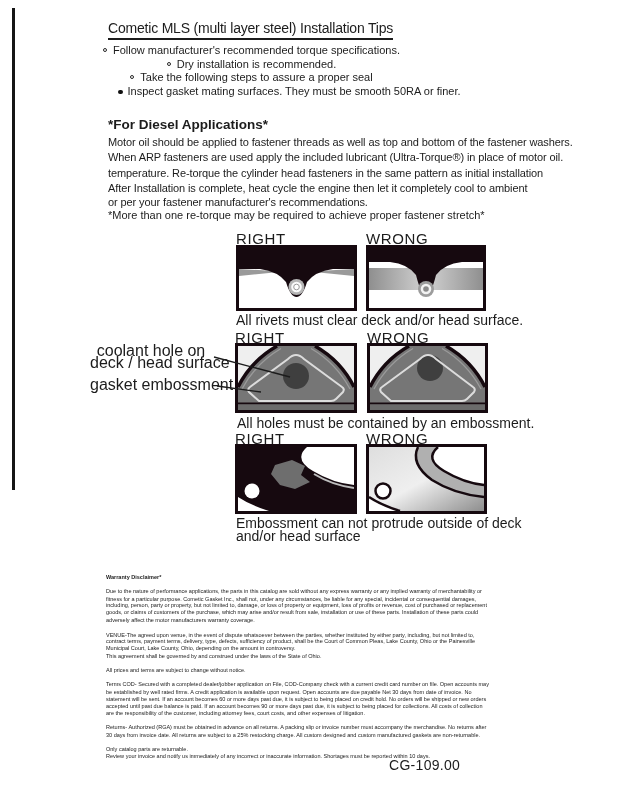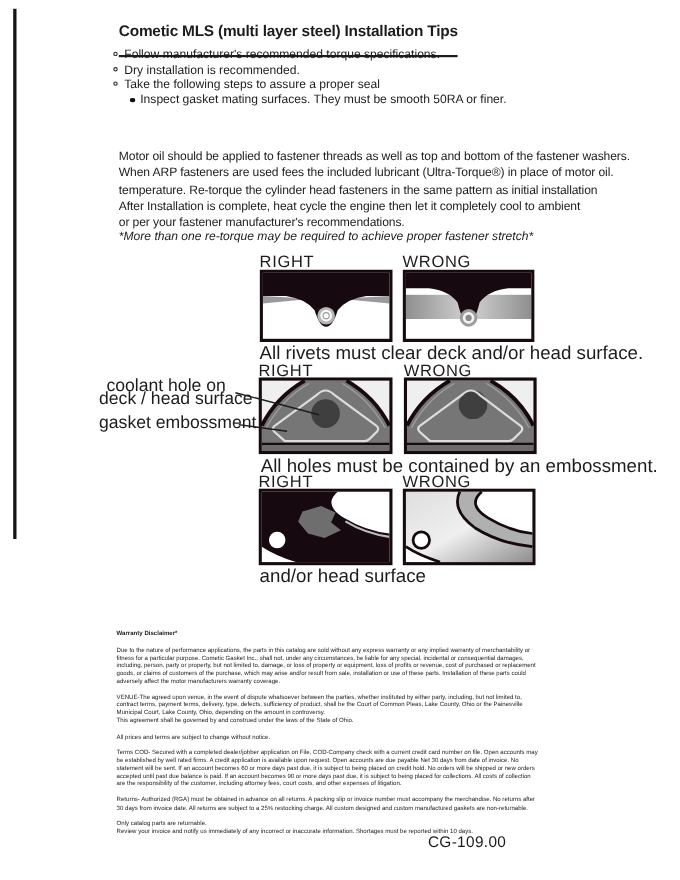--- a/index.html
+++ b/index.html
@@ -12,42 +12,42 @@
   html,body{background:#fff;}
   body{font-family:"Liberation Sans","DejaVu Sans",sans-serif;color:var(--ink);}
   #page{position:relative;width:618px;height:800px;background:var(--page-bg);overflow:hidden;}
 
   .abs{position:absolute;}
 
   
   .scanline{left:12px;top:8px;width:3px;height:482px;background:#151515;}
 
   
-  .title{left:108px;top:20px;font-size:14px;font-weight:bold;letter-spacing:-0.2px;
-         border-bottom:2px solid var(--ink);padding-bottom:14px;white-space:nowrap;}
-
-  
-  .bullets{left:103px;top:44px;}
+  .title{left:108px;top:20px;font-size:14px;font-weight:normal;letter-spacing:-0.2px;
+         border-bottom:2px solid var(--ink);padding-bottom:2px;white-space:nowrap;}
+
+  
+  .bullets{left:103px;top:44px;text-align:center;}
   .bullet-line{white-space:nowrap;font-size:11px;line-height:13.7px;}
   .subbullets{left:118px;top:85px;}
   .dot-open{display:inline-block;width:4px;height:4px;border:1px solid #2a2a2a;border-radius:50%;
             margin-right:6px;vertical-align:2px;}
   .dot-fill{display:inline-block;width:4.5px;height:4.5px;background:#111;border-radius:50%;
             margin-right:5px;vertical-align:1px;}
 
   .h2{left:108px;top:117px;font-size:13.5px;font-weight:bold;white-space:nowrap;}
   .plines{white-space:nowrap;}
   .pline{font-size:11px;line-height:14.5px;white-space:nowrap;letter-spacing:-0.1px;}
   .para1{left:108px;top:135px;}
   .para2{left:108px;top:166px;}
-  .note{left:108px;top:209px;font-size:11px;white-space:nowrap;font-style:italic;}
+  .note{left:108px;top:209px;font-size:11px;white-space:nowrap;}
 
   
   .fig-label{font-size:15px;font-weight:normal;letter-spacing:0.6px;text-align:left;}
-  .caption{font-size:17px;line-height:13px;white-space:nowrap;}
+  .caption{font-size:14px;line-height:13px;white-space:nowrap;}
 
   .callout{font-size:16px;line-height:11.5px;text-align:center;white-space:nowrap;}
 
   .legal{left:106px;top:574px;width:440px;font-size:6px;line-height:7.8px;
          transform:scale(0.92);transform-origin:0 0;color:#222;}
   .legal-h{font-weight:bold;margin-bottom:8px;}
   .legal-para{margin-bottom:7.8px;}
   .legal .pline{font-size:6px;line-height:7.8px;letter-spacing:0;}
 
   .pagecode{left:389px;top:757px;font-size:14px;letter-spacing:0.3px;white-space:nowrap;}
@@ -68,25 +68,26 @@
   <div class="bullet-line"><span class="dot-open"></span><span>Follow manufacturer's recommended torque specifications.</span></div>
       <div class="bullet-line"><span class="dot-open"></span><span>Dry installation is recommended.</span></div>
       <div class="bullet-line"><span class="dot-open"></span><span>Take the following steps to assure a proper seal</span></div>
     </div>
 
   <div class="abs subbullets">
 
   <div class="bullet-line"><span class="dot-fill"></span><span>Inspect gasket mating surfaces.  They must be smooth 50RA or finer.</span></div>
     </div>
 
+  <div class="abs h2">*For Diesel Applications*</div>
 
   <div class="abs plines para1">
 
   <div class="pline">Motor oil should be applied to fastener threads as well as top and bottom of the fastener washers.</div>
-      <div class="pline">When ARP fasteners are used fees the included lubricant (Ultra-Torque®) in place of motor oil.</div>
+      <div class="pline">When ARP fasteners are used apply the included lubricant (Ultra-Torque®) in place of motor oil.</div>
     </div>
 
   <div class="abs plines para2">
 
   <div class="pline">temperature. Re-torque the cylinder head fasteners in the same pattern as initial installation</div>
       <div class="pline">After Installation is complete, heat cycle the engine then let it completely cool to ambient</div>
       <div class="pline">or per your fastener manufacturer's recommendations.</div>
     </div>
 
   <div class="abs note">*More than one re-torque may be required to achieve proper fastener stretch*</div>
@@ -210,20 +211,21 @@
       <path d="M72,3 Q58,15 78,27 Q98,39 118,41" stroke="var(--diagram-black)" stroke-width="2.5" fill="none"></path>
       <path d="M52,3 Q44,20 66,36 Q88,50 118,53" stroke="var(--diagram-black)" stroke-width="2.5" fill="none"></path>
       <path d="M3,53 Q15,61 34,67" stroke="var(--diagram-black)" stroke-width="2.5" fill="none"></path>
       <circle cx="17" cy="47" r="7.5" fill="#ffffff" stroke="var(--diagram-black)" stroke-width="2.5"></circle>
       <rect x="1.5" y="1.5" width="118" height="67" fill="none" stroke="var(--diagram-black)" stroke-width="3"></rect>
     </svg>
   </div>
 
   <div class="abs plines" style="left:236px;top:517px;">
 
+  <div class="caption">Embossment can not protrude outside of deck</div>
       <div class="caption">and/or head surface</div>
     </div>
 
   <div class="abs legal">
     <div class="legal-h">Warranty Disclaimer*</div>
     <div class="legal-para">
 
     <div class="pline">Due to the nature of performance applications, the parts in this catalog are sold without any express warranty or any implied warranty of merchantability or</div>
         <div class="pline">fitness for a particular purpose.  Cometic Gasket Inc., shall not, under any circumstances, be liable for any special, incidental or consequential damages,</div>
         <div class="pline">including, person, party or property, but not limited to, damage, or loss of property or equipment, loss of profits or revenue, cost of purchased or replacement</div>

